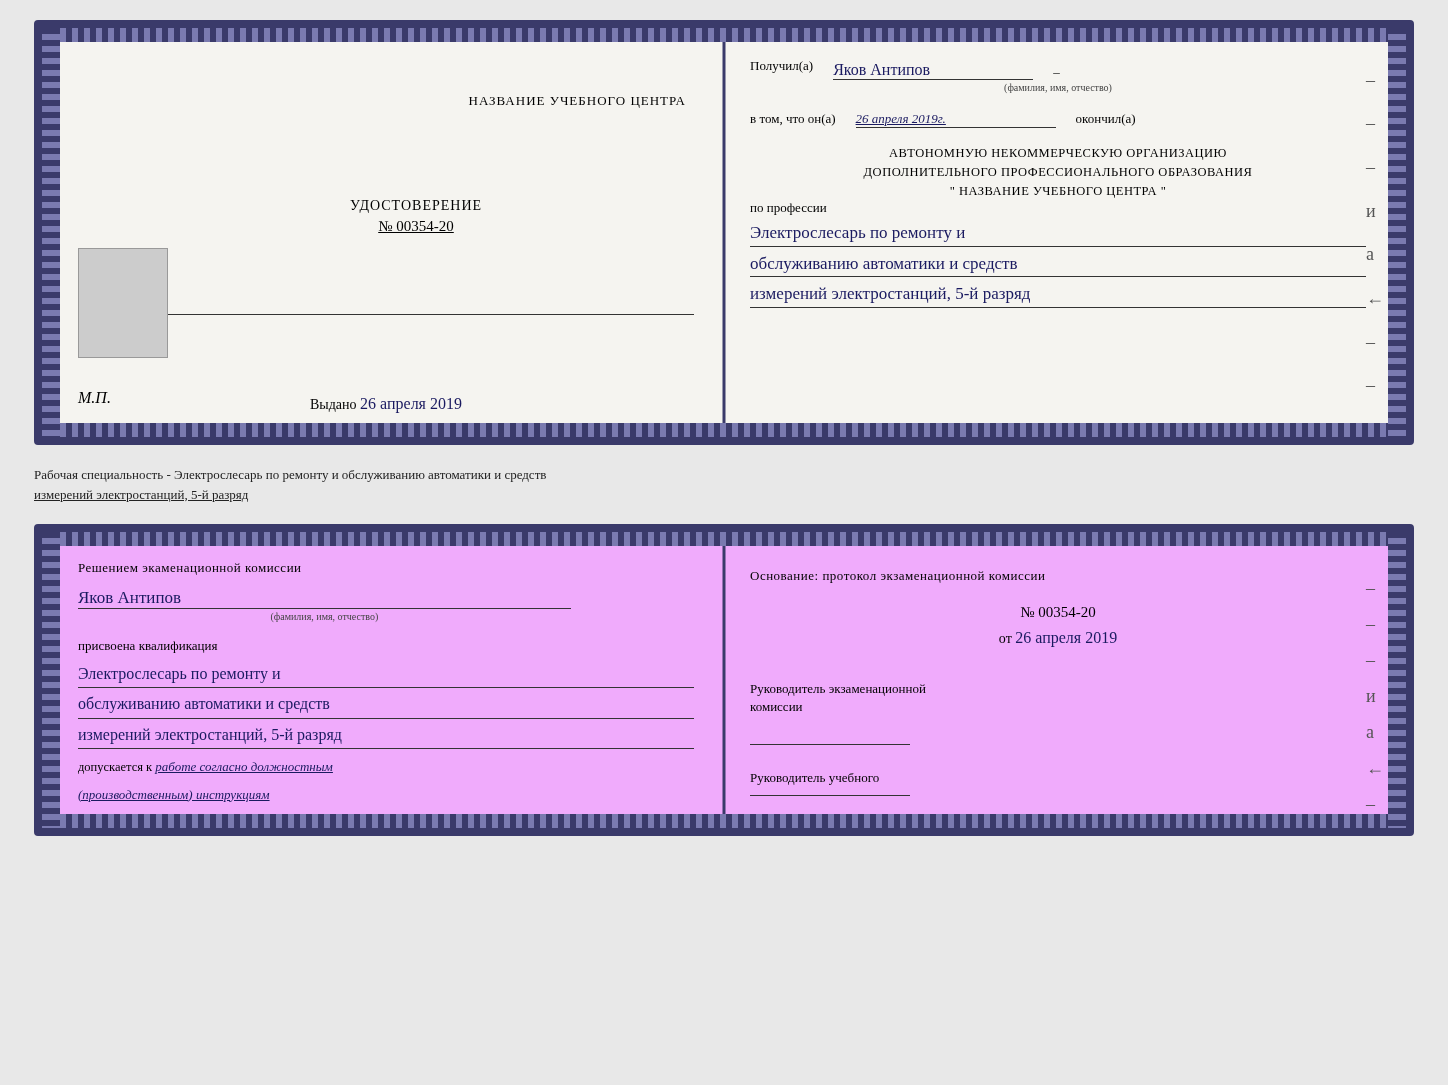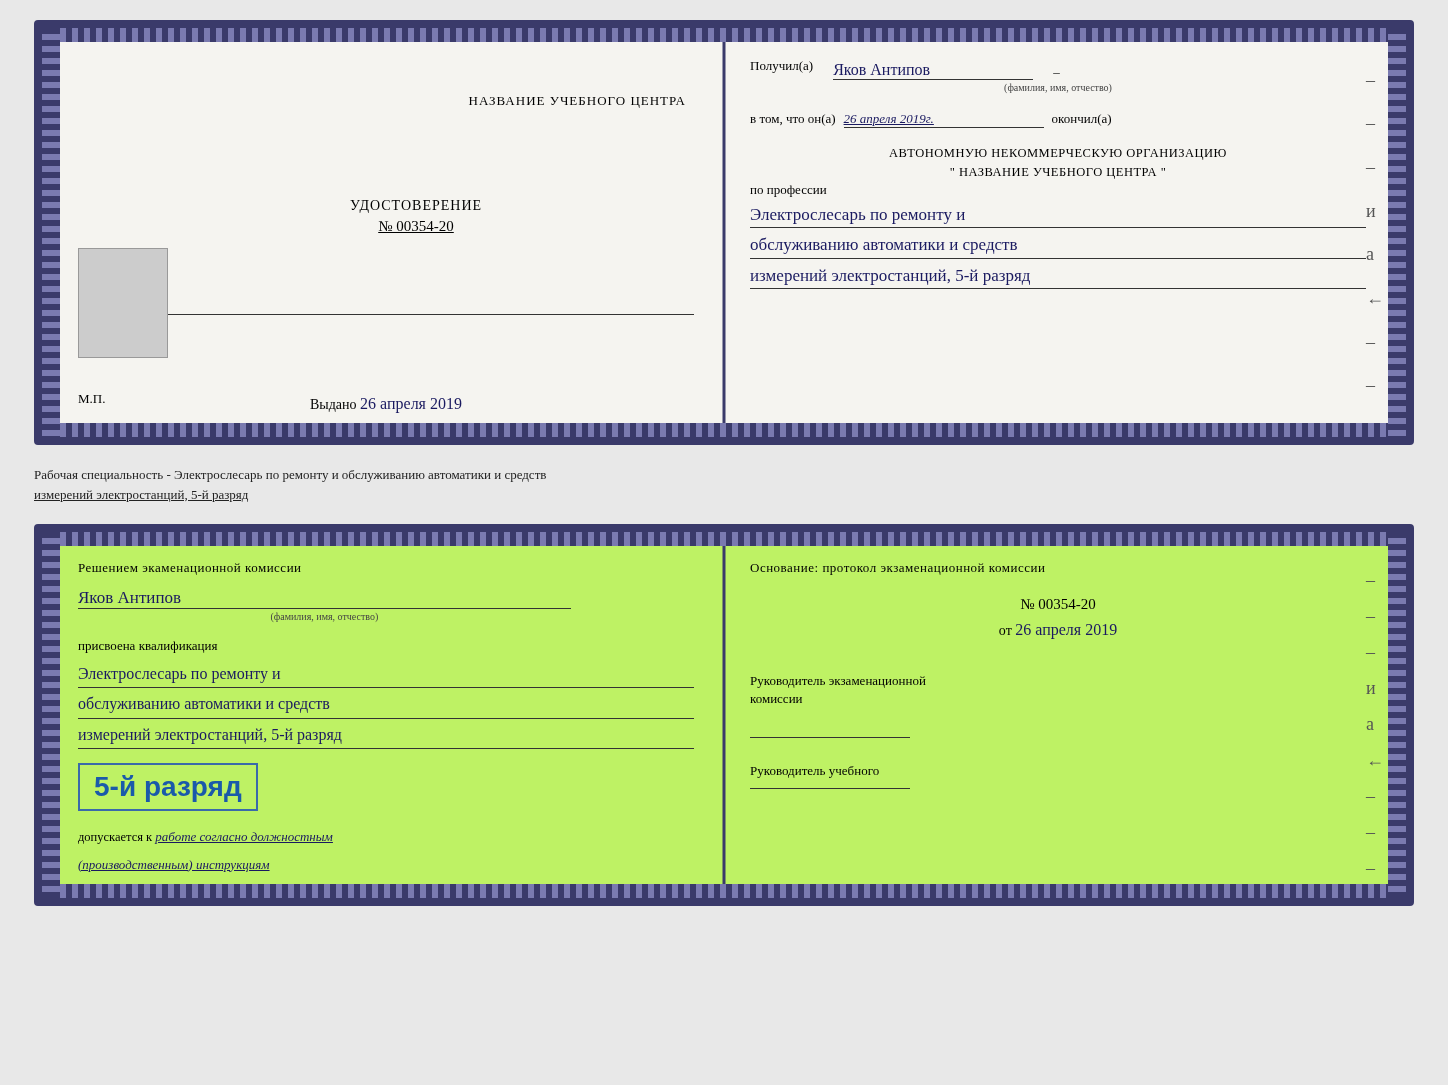--- a/index.html
+++ b/index.html
@@ -151,24 +151,25 @@
     }
 
     .issued-line {
       font-size: 14px;
       margin-top: 80px;
       text-align: center;
     }
 
     .mp-line {
       margin-top: 31px;
-      font-size: 13px;
+      font-size: 16px;
       position: absolute;
       bottom: 30px;
       left: 36px;
+      font-style: italic;
     }
 
     
     .received-line {
       font-size: 13px;
       margin-bottom: 6px;
     }
 
     .handwritten {
       font-family: cursive, 'Comic Sans MS';
@@ -222,25 +223,26 @@
     }
 
     .middle-text span.underline {
       text-decoration: underline;
     }
 
     
     .doc-spread-bottom {
       display: flex;
       width: 1380px;
-      background: #bef264;
+      background: #f0abfc;
       border: 8px solid #3a3a6a;
       border-radius: 4px;
       position: relative;
       overflow: hidden;
+      align-items: flex-end;
     }
 
     .doc-spread-bottom::before {
       content: '';
       position: absolute;
       left: 50%;
       top: 0;
       bottom: 0;
       width: 3px;
       background: #3a3a6a;
@@ -442,28 +444,29 @@
 
   <div class="doc-right">
 
     <div style="display:flex; align-items: flex-end; gap: 20px; margin-bottom: 2px;">
       <span class="received-line">Получил(а)</span>
       <span class="handwritten underline-field">Яков Антипов</span>
       <span style="font-size:13px;">–</span>
     </div>
     <div class="sub-label">(фамилия, имя, отчество)</div>
 
-    <div style="margin-top: 18px; font-size:13px; display: flex; align-items: baseline; gap: 8px; flex-wrap: wrap;">
+    <div style="margin-top: 18px; font-size:13px; display: flex; align-items: baseline; gap: 20px; flex-wrap: wrap;">
       <span>в том, что он(а)</span>
       <span class="date-handwritten underline-field">26 апреля 2019г.</span>
       <span>окончил(а)</span>
     </div>
 
     <div class="certified-block">
       <div>АВТОНОМНУЮ НЕКОММЕРЧЕСКУЮ ОРГАНИЗАЦИЮ</div>
+      <div>ДОПОЛНИТЕЛЬНОГО ПРОФЕССИОНАЛЬНОГО ОБРАЗОВАНИЯ</div>
       <div>"  НАЗВАНИЕ УЧЕБНОГО ЦЕНТРА  "</div>
     </div>
 
     <div class="profession-label">по профессии</div>
     <span class="profession-handwritten">Электрослесарь по ремонту и</span>
     <span class="profession-handwritten">обслуживанию автоматики и средств</span>
     <span class="profession-handwritten">измерений электростанций, 5-й разряд</span>
 
     <div class="right-side-dashes">
       <span>–</span>
@@ -493,23 +496,20 @@
 
     <span class="name-handwritten">Яков Антипов</span>
     <span class="name-underline"></span>
     <div class="fio-sub">(фамилия, имя, отчество)</div>
 
     <div class="qualification-label">присвоена квалификация</div>
     <span class="qual-handwritten">Электрослесарь по ремонту и</span>
     <span class="qual-handwritten">обслуживанию автоматики и средств</span>
     <span class="qual-handwritten">измерений электростанций, 5-й разряд</span>
 
-    <div class="rank-box">
-      <span class="rank-text">5-й разряд</span>
-    </div>
 
     <div class="allowed-line">
       <span>допускается к</span>
       <span class="allowed-handwritten">работе согласно должностным</span>
     </div>
     <div class="allowed-line">
       <span class="allowed-handwritten">(производственным) инструкциям</span>
     </div>
   </div>
 

